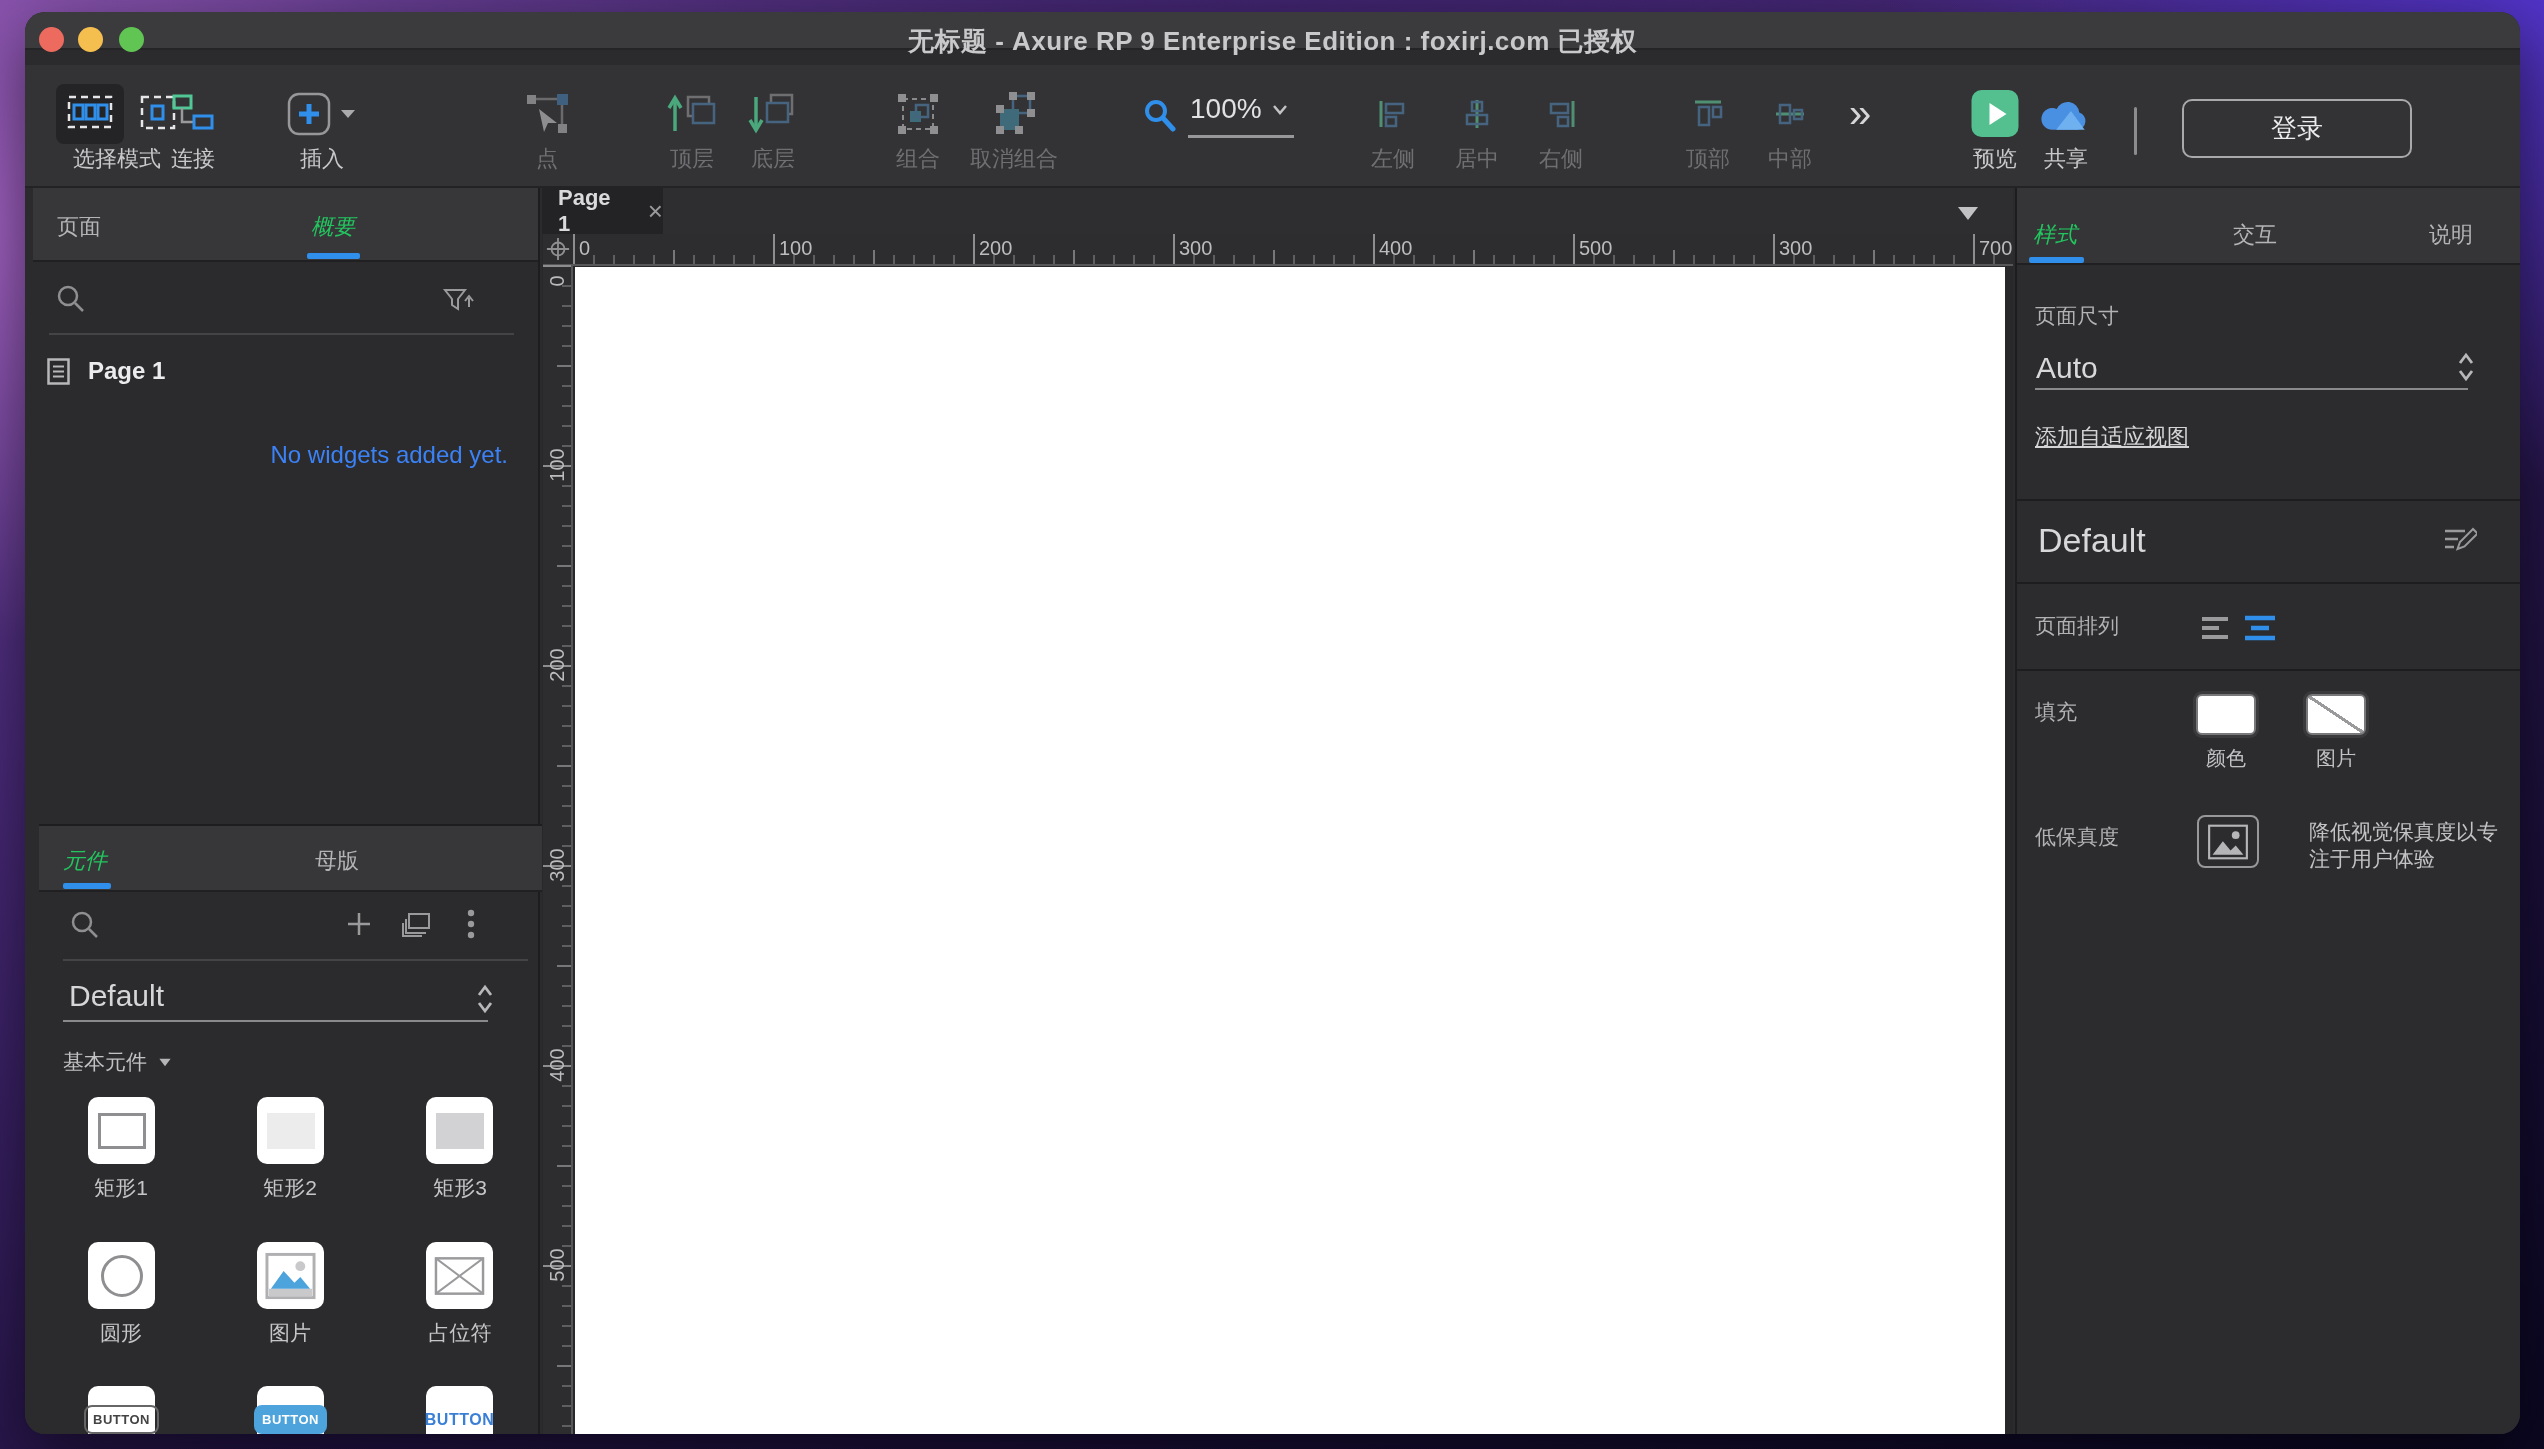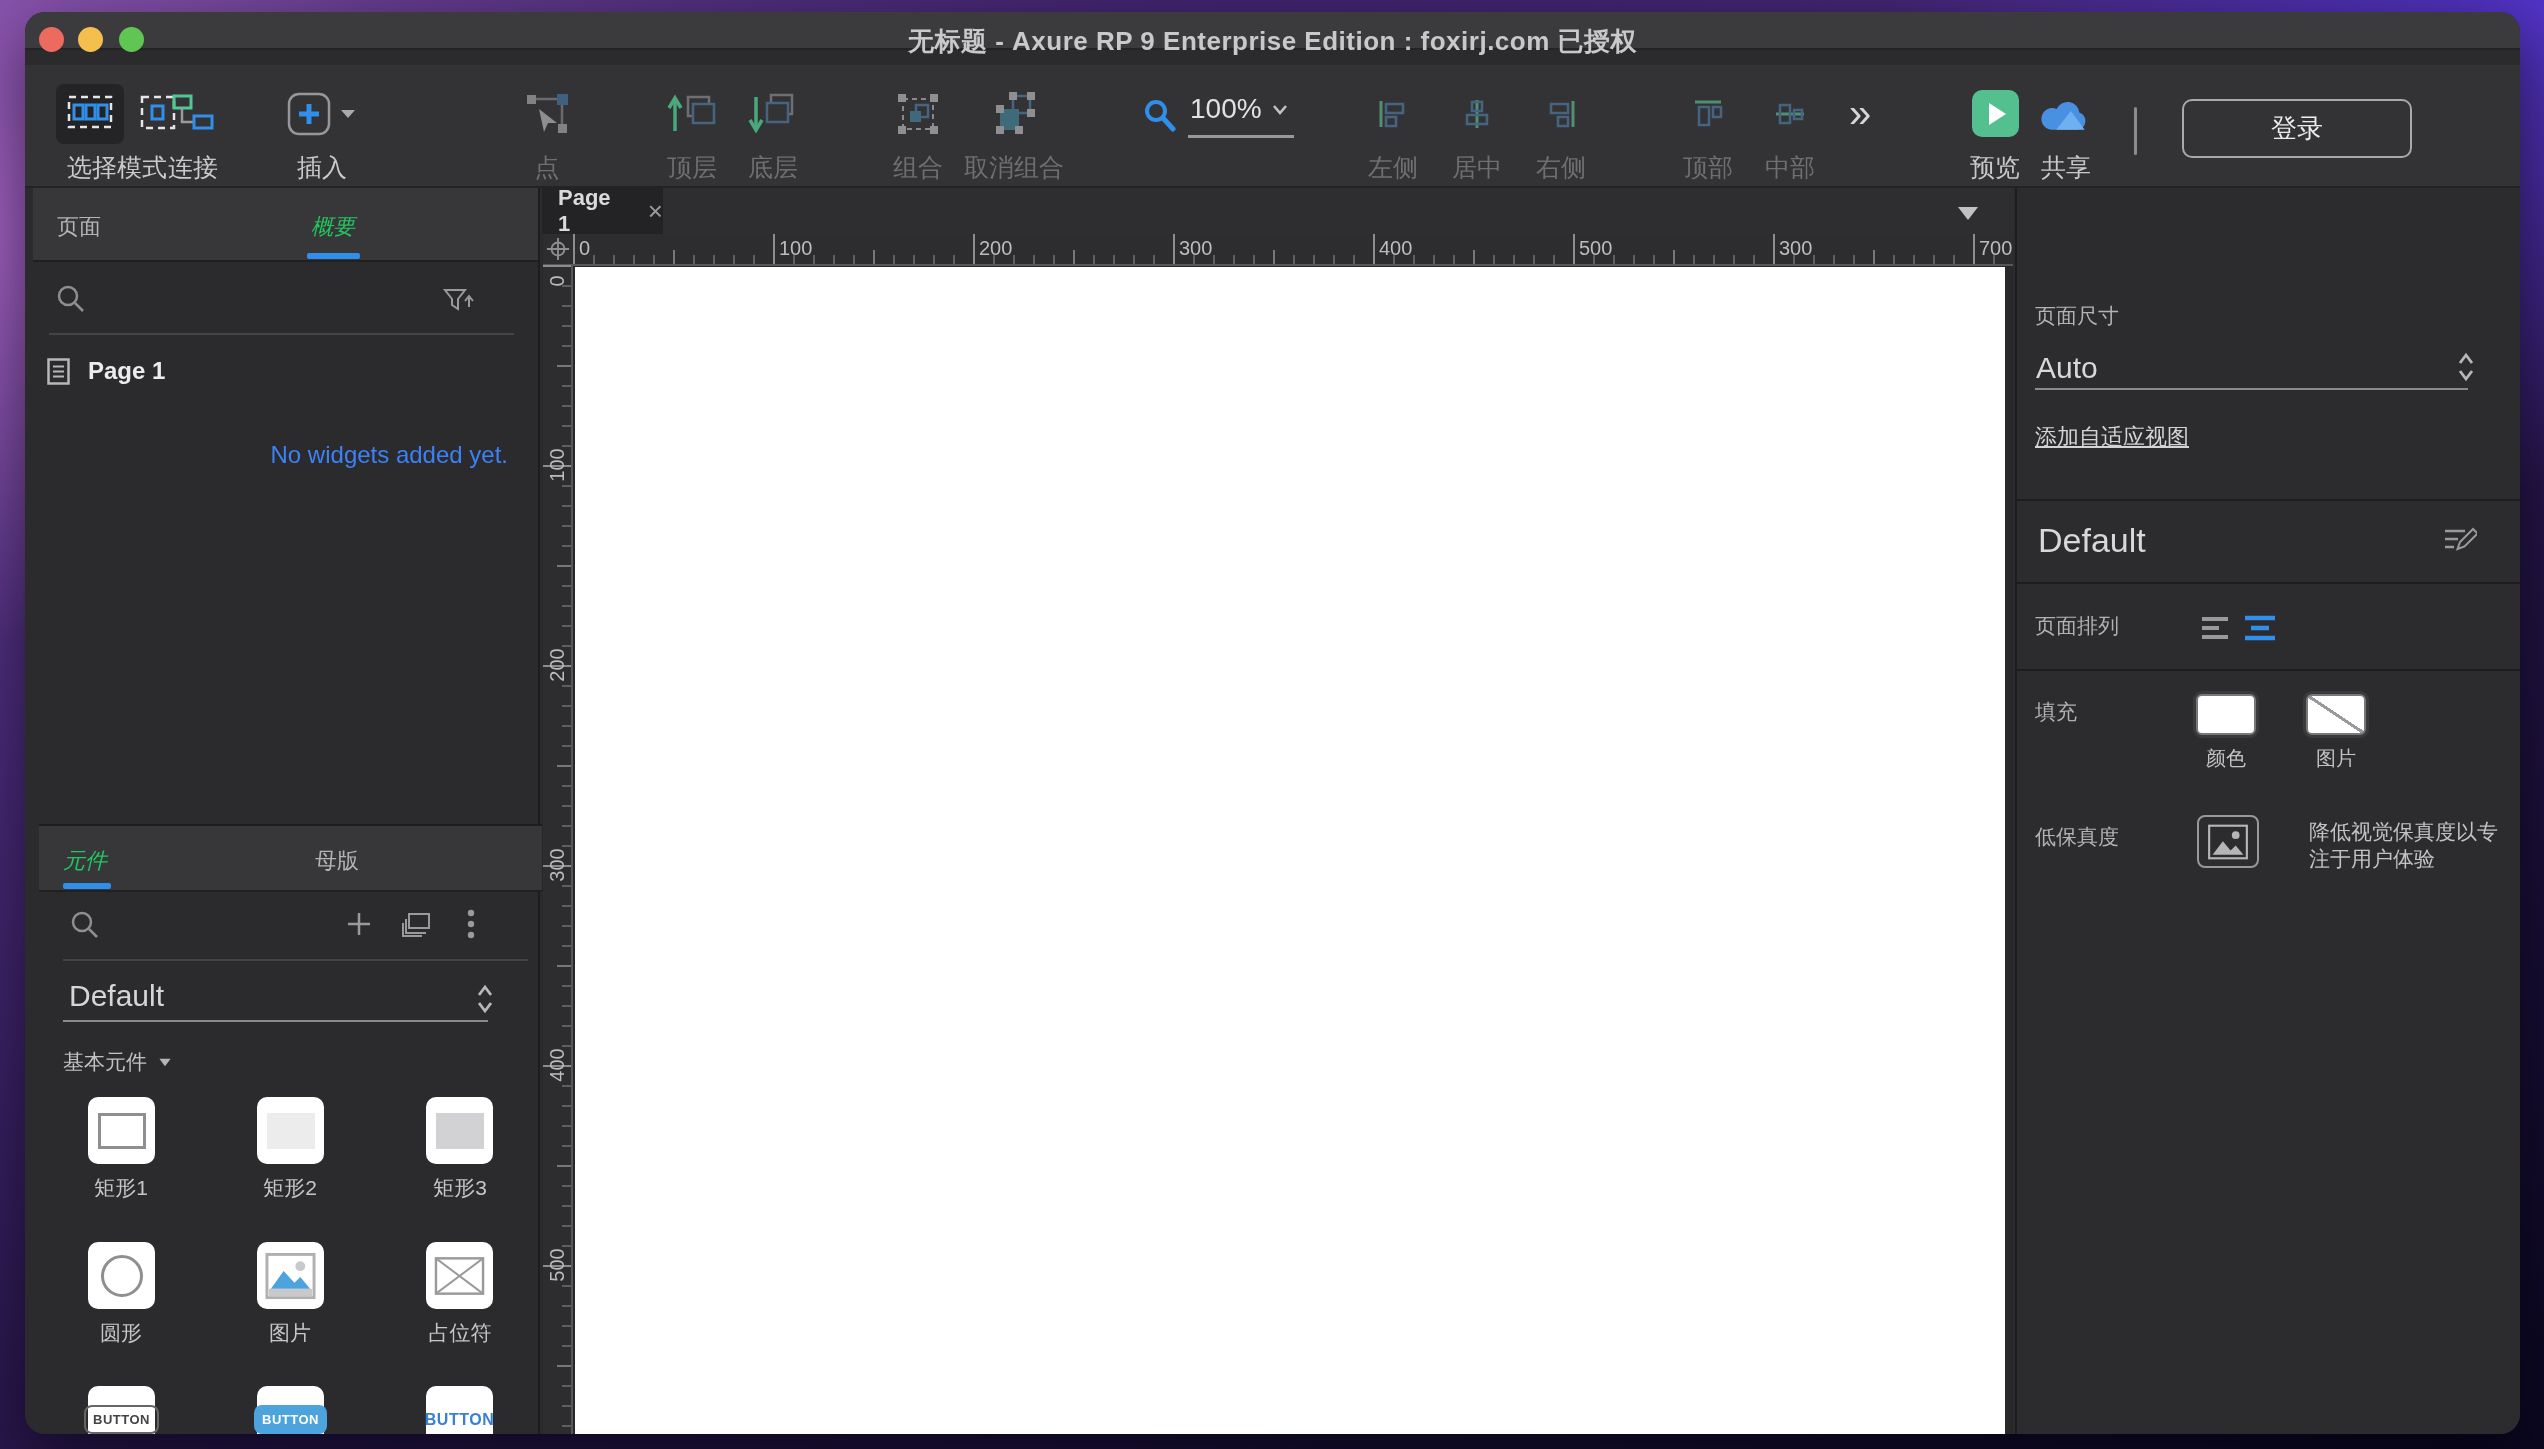--- a/index.html
+++ b/index.html
@@ -19,21 +19,21 @@
     box-shadow:0 22px 69px rgba(0,0,0,.55);
   }
   
   .titlebar { position:absolute; left:0; top:0; right:0; height:38px; background:#3b3b3d; border-bottom:2px solid #242426; }
   .light { position:absolute; top:15px; width:25px; height:25px; border-radius:50%; }
   .title-text { position:absolute; left:0; right:0; top:12px; text-align:center; font-size:26px; font-weight:bold; color:#c9c9cb; letter-spacing:0.5px; }
   
   .toolbar { position:absolute; left:0; top:53px; right:0; height:123px; background:#333336; border-bottom:2px solid #232325; }
   .tool { position:absolute; top:18px; transform:translateX(-50%); text-align:center; }
   .ticon { height:61px; display:flex; align-items:center; justify-content:center; gap:14px; }
-  .tlabel { margin-top:7px; font-size:25px; color:#c9c9cb; white-space:nowrap; }
+  .tlabel { font-size:22px; color:#c9c9cb; white-space:nowrap; }
   .tool.disabled .tlabel { color:#6f6f72; }
   .plate { background:#242427; border-radius:8px; padding:5px 10px; }
   .zoomctl { position:absolute; left:1117px; top:28px; display:flex; align-items:flex-start; }
   .zoomtxt { font-size:28px; color:#e2e2e4; margin-left:12px; padding:0 6px 10px 2px; border-bottom:3px solid #98989b; display:flex; align-items:center; gap:10px;}
   .more-btn { position:absolute; left:1835px; top:26px; transform:translateX(-50%); font-size:40px; color:#d6d6d8; }
   .vsep { position:absolute; left:2109px; top:42px; width:3px; height:48px; background:#8c8c8f; border-radius:2px; }
   .login-btn { position:absolute; left:2157px; top:34px; width:230px; height:59px; border:2px solid #a9a9ac; border-radius:10px;
     display:flex; align-items:center; justify-content:center; font-size:26px; color:#ececee; background:transparent; }
   .preview-sq { width:47px; height:47px; border-radius:10px; background:#54c08f; display:flex; align-items:center; justify-content:center; }
   .preview-sq i { display:block; width:0; height:0; border-left:17px solid #fff; border-top:11px solid transparent; border-bottom:11px solid transparent; margin-left:5px; }
@@ -469,20 +469,26 @@
           <span style="top: 185px;">100</span>
           <span style="top: 385px;">200</span>
           <span style="top: 585px;">300</span>
           <span style="top: 785px;">400</span>
           <span style="top: 985px;">500</span>
         </div>
       <div class="page"></div>
     </div>
 
     <div class="rightcol">
+      <div class="panel-head">
+        <div class="ptab active" style="left:16px; top:32px;">样式</div>
+        <div class="ptab" style="left:216px; top:32px;">交互</div>
+        <div class="ptab" style="left:412px; top:32px;">说明</div>
+        <div class="tabline" style="left:12px; top:69px; width:55px;"></div>
+      </div>
 
       <div class="rp-label" style="left:18px; top:114px;">页面尺寸</div>
       <div class="auto-select">Auto</div>
       <svg class="chev-ud" style="left:440px; top:164px;" width="18" height="30" viewBox="0 0 18 30">
         <path d="M3 11 L9 3 L15 11 M3 19 L9 27 L15 19" fill="none" stroke="#b8b8ba" stroke-width="2.8"></path>
       </svg>
       <div class="auto-underline"></div>
       <a class="adaptive-link">添加自适应视图</a>
 
       <div class="rp-divider" style="top:311px;"></div>

